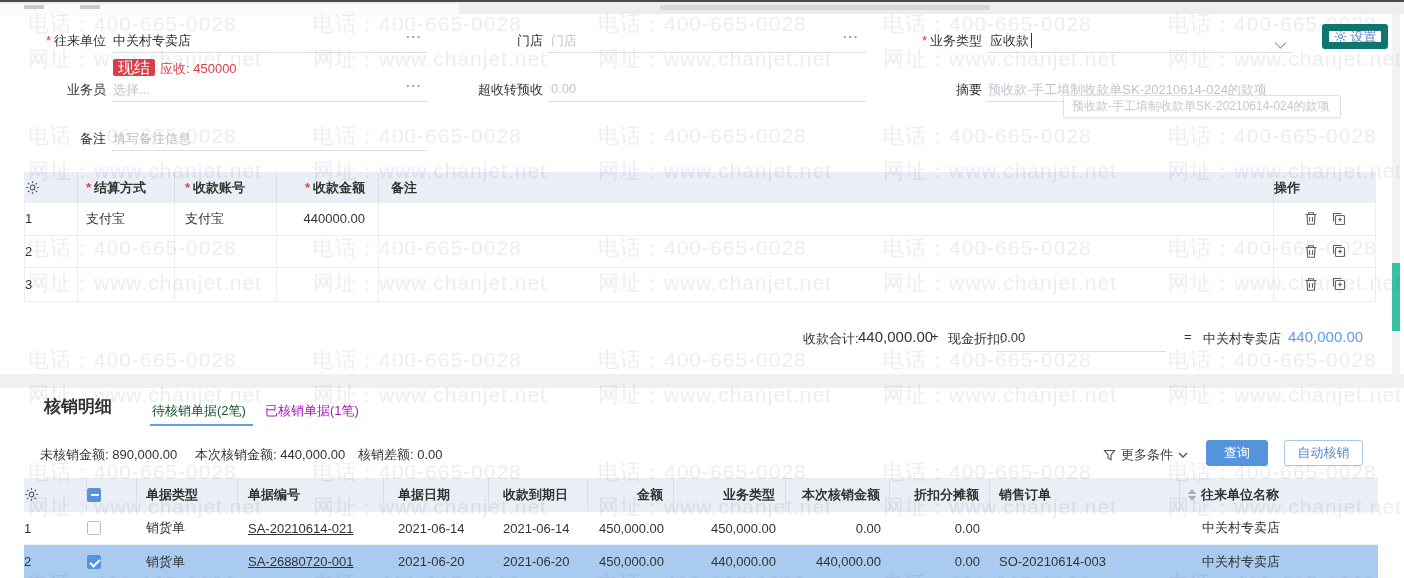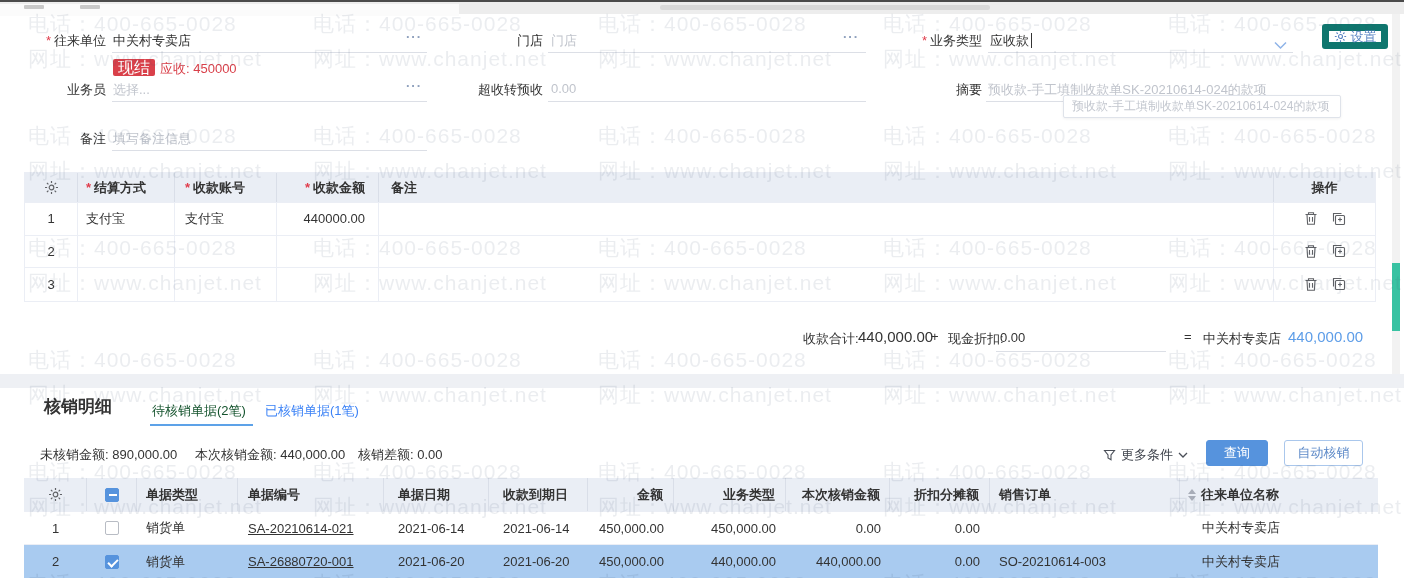--- a/index.html
+++ b/index.html
@@ -30,21 +30,21 @@
            white-space:nowrap;overflow:hidden;box-shadow:0 1px 3px rgba(0,0,0,.06);z-index:20}
   .btn-settings{position:absolute;left:1322px;top:24px;width:66px;height:25px;border:7px solid #0f766e;border-radius:3px;
            background:#fff;color:#5c85c4;display:flex;align-items:center;justify-content:center;gap:4px;cursor:pointer}
   
   .tbl{position:absolute;left:24px;background:#fff}
   .trow{display:flex;align-items:center;border-bottom:1px solid #ebeef5}
   .thead{background:#eaeef5;font-weight:600}
   .cell{height:100%;display:flex;align-items:center;overflow:hidden;white-space:nowrap}
   .thead .cell{border-right:1px solid #d9dee8}
   .thead .cell:last-child{border-right:none}
-  .center{justify-content:center}
+  .center{}
   .right{justify-content:flex-end}
   .t1{top:172px;width:1352px;border:1px solid #ebeef5}
   .t1 .trow{height:32.6px}
   .t1 .trow.thead{height:30px}
   .t1-c1{width:53px}.t1-c2{width:97px;padding-left:8px}.t1-c3{width:102px;padding-left:10px}
   .t1-c4{width:102px;padding-right:13px}.t1-c5{flex:1;padding-left:12px}.t1-c6{width:101px}
   .t1 .trow:not(.thead) .cell{border-right:1px solid #ebeef5}
   .t1 .trow:not(.thead) .t1-c5{border-right:1px solid #ebeef5}
   .t1 .trow:not(.thead) .t1-c6{border-right:none}
   .t2{top:478px;width:1354px}
@@ -68,21 +68,21 @@
   .sorter{display:inline-flex;flex-direction:column;gap:2px;margin-right:5px;cursor:pointer}
   .tri-u{width:0;height:0;border-left:4px solid transparent;border-right:4px solid transparent;border-bottom:5px solid #a8adb8}
   .tri-d{width:0;height:0;border-left:4px solid transparent;border-right:4px solid transparent;border-top:5px solid #a8adb8}
   
   .tot-label{position:absolute;color:#333;white-space:nowrap}
   .tot-value{position:absolute;font-size:15px;color:#333;white-space:nowrap}
   .tot-blue{color:#5d9de8}
   
   .gapband{position:absolute;left:0;top:374px;width:1404px;height:14px;background:#eef0f4}
   .sec-title{position:absolute;left:44px;top:395px;font-size:17px;font-weight:600;color:#333}
-  .tab{position:absolute;top:402px;cursor:pointer;color:#3b82f6}
+  .tab{position:absolute;top:402px;cursor:pointer;color:#a21caf}
   .tab.active{color:#14532d}
   .tab-underline{position:absolute;left:150px;top:424px;width:103px;height:2px;background:#5da2e8}
   .stat{position:absolute;top:446px;color:#333;white-space:nowrap}
   .morefilter{position:absolute;left:1103px;top:446px;display:flex;align-items:center;gap:5px;cursor:pointer;color:#3e434c}
   .btn{position:absolute;top:440px;height:26px;border-radius:3px;font-size:13px;display:flex;align-items:center;justify-content:center;cursor:pointer}
   .btn-primary{left:1206px;width:62px;background:#5693dd;color:#fff;border:1px solid #5693dd}
   .btn-outline{left:1284px;width:79px;background:#fff;color:#5c89c8;border:1px solid #aac7ec}
   
   .wm-item{position:absolute;font-size:21px;color:rgba(60,80,110,0.10);white-space:nowrap;letter-spacing:1px;pointer-events:none}
   #wm{position:absolute;left:0;top:0;width:1404px;height:578px;z-index:99;pointer-events:none}

